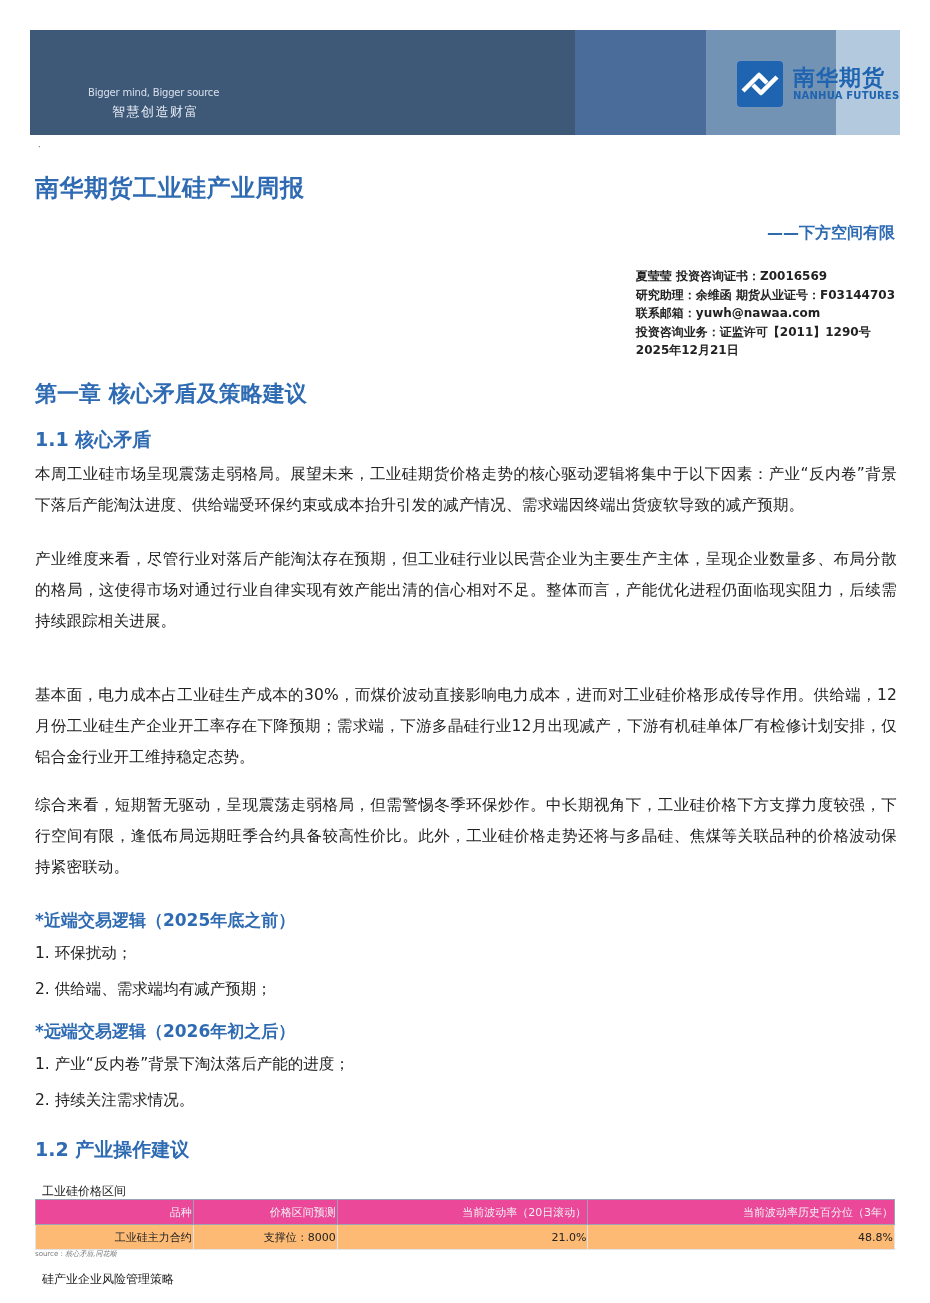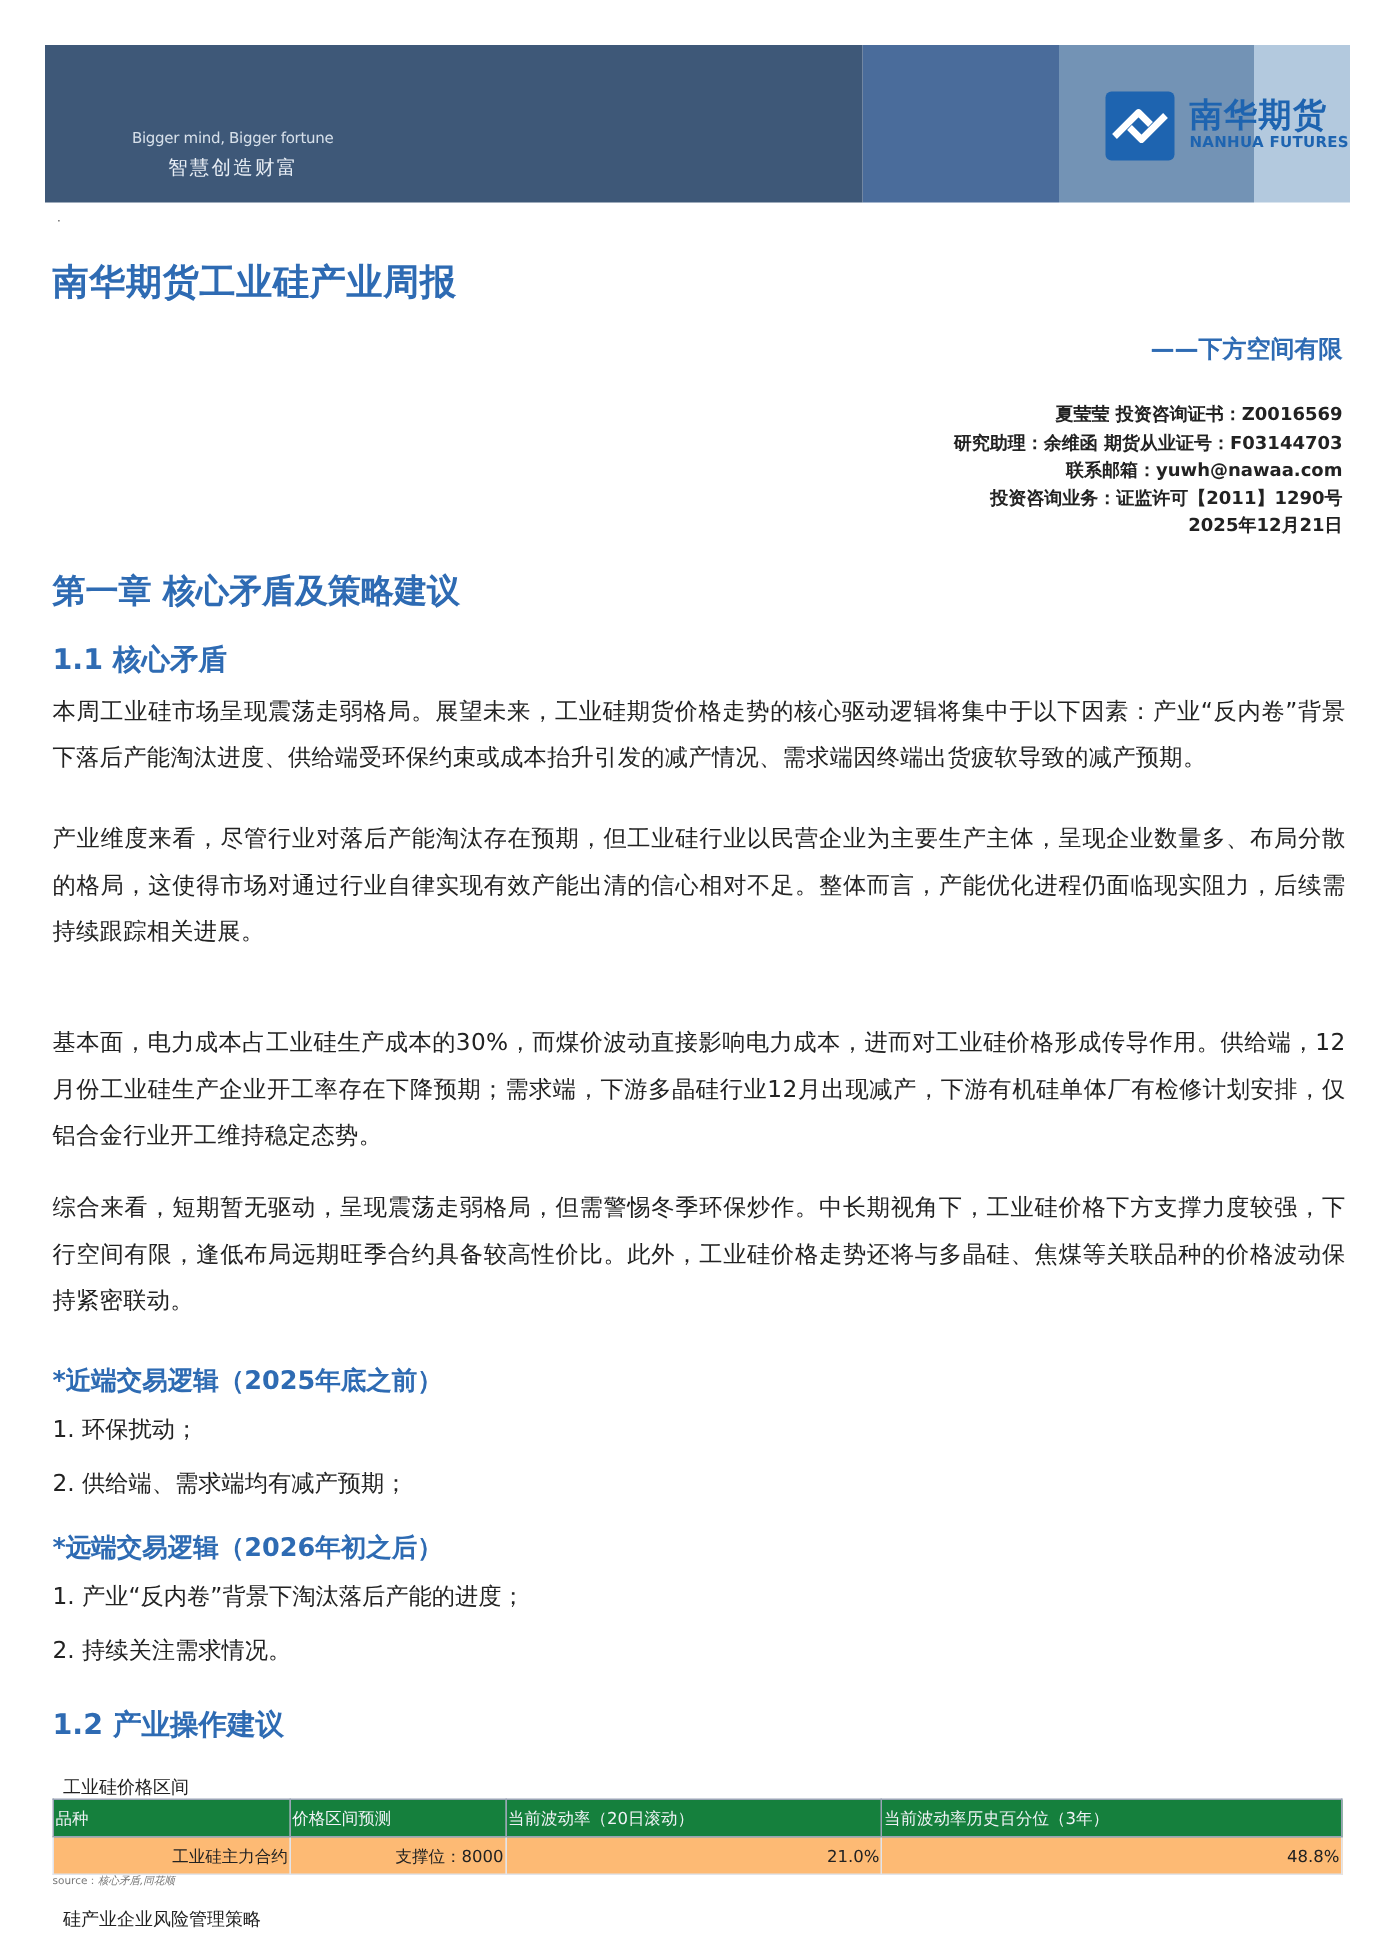--- a/index.html
+++ b/index.html
@@ -15,40 +15,40 @@
   .slogan-cn { position: absolute; left: 82px; top: 73px; font-size: 13px; color: #e8eef5; letter-spacing: 1.5px; }
   .logo { position: absolute; left: 726px; top: 61px; display: flex; align-items: center; padding-left: 11px; }
   .logo-mark { width: 46px; height: 46px; background: #1e64b0; border-radius: 4px; position: relative; overflow: hidden; }
   .logo-mark svg { position: absolute; left: 0; top: 0; }
   .logo-text { margin-left: 10px; display: flex; flex-direction: column; }
   .logo-cn { font-size: 22px; font-weight: bold; color: #1e64b0; letter-spacing: 1px; line-height: 24px; }
   .logo-en { font-size: 10px; font-weight: bold; color: #1e64b0; letter-spacing: 0.2px; line-height: 12px; }
   .dot { position: absolute; left: 38px; top: 143px; font-size: 8px; color: #555; }
   .title { position: absolute; left: 35px; top: 172px; font-size: 24px; font-weight: bold; color: #2e6bb3; letter-spacing: 0.5px; }
   .subtitle { position: absolute; right: 35px; top: 223px; font-size: 16px; font-weight: bold; color: #2e6bb3; }
-  .meta { position: absolute; right: 35px; top: 267px; text-align: right; font-size: 12px; font-weight: bold; color: #222; line-height: 18.5px; }
+  .meta { position: absolute; right: 35px; top: 267px; text-align: left; font-size: 12px; font-weight: bold; color: #222; line-height: 18.5px; }
   .h1 { position: absolute; left: 35px; top: 379px; font-size: 22px; font-weight: bold; color: #2e6bb3; }
   .h2 { position: absolute; left: 35px; font-size: 19px; font-weight: bold; color: #2e6bb3; }
   .h3 { position: absolute; left: 35px; font-size: 17px; font-weight: bold; color: #2e6bb3; }
   .para { position: absolute; left: 35px; width: 862px; font-size: 15.5px; line-height: 31px; color: #222; text-align: justify; letter-spacing: 0.2px; }
   .li { position: absolute; left: 35px; font-size: 15.5px; color: #222; }
   .tbl-caption { position: absolute; left: 42px; top: 1183px; font-size: 12px; color: #222; }
   table.price { position: absolute; left: 35px; top: 1199px; width: 860px; border-collapse: collapse; font-size: 11px; }
-  table.price th { background: #15803d; color: #f0f2f6; font-weight: normal; height: 22px; border: 1px solid #9aa3b5; text-align: left; }
+  table.price th { background: #ec4899; color: #f0f2f6; font-weight: normal; height: 22px; border: 1px solid #9aa3b5; text-align: right; }
   table.price td { height: 22px; border: 1px solid #e2e4ea; text-align: right; color: #222; background: #fdba74; }
   .source { position: absolute; left: 35px; top: 1249px; font-size: 7px; color: #777; }
   .source i { font-style: italic; }
   .tbl-caption2 { position: absolute; left: 42px; top: 1271px; font-size: 12px; color: #222; }
 </style>
 </head>
 <body>
 
 <div class="banner">
   <div class="band band-dark">
-    <div class="slogan-en">Bigger mind, Bigger fortune</div>
+    <div class="slogan-en">Bigger mind, Bigger source</div>
     <div class="slogan-cn">智慧创造财富</div>
   </div>
   <div class="band band-mid"></div>
   <div class="band band-light"></div>
   <div class="band band-pale"></div>
 </div>
 
 <div class="logo">
   <div class="logo-mark">
     <svg width="46" height="46" viewBox="0 0 46 46">

